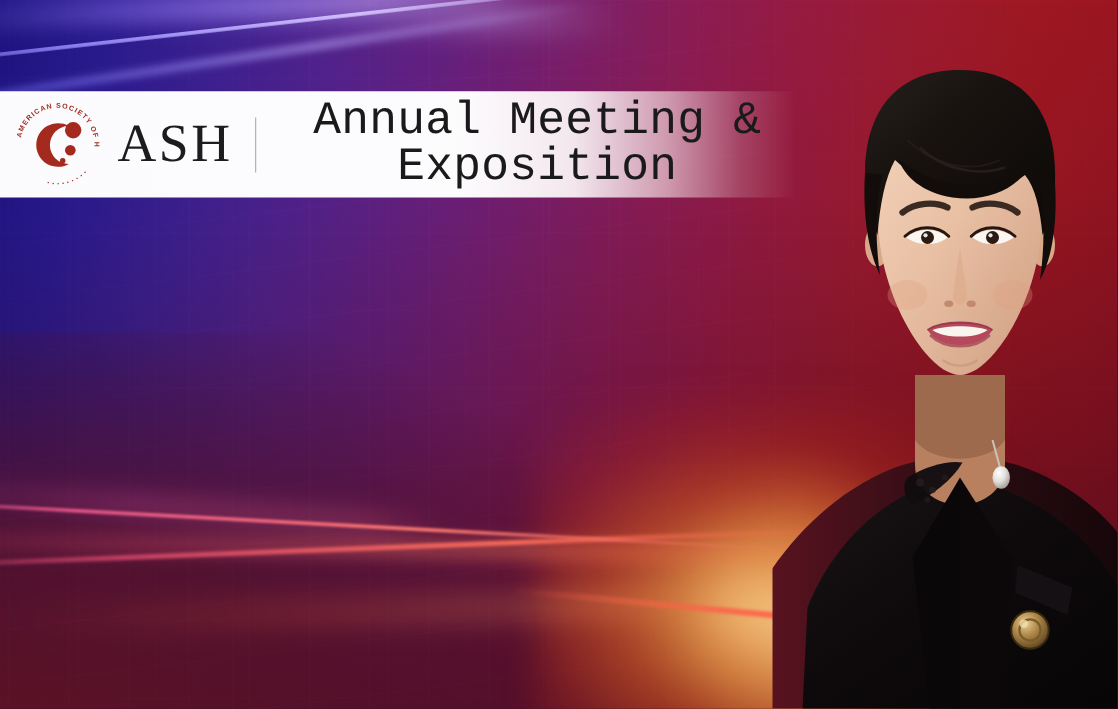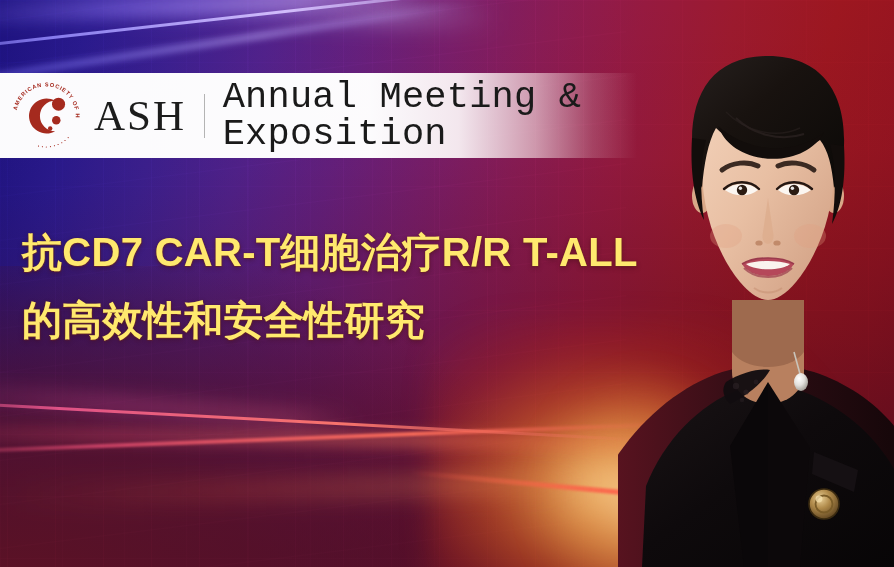--- a/index.html
+++ b/index.html
@@ -133,20 +133,21 @@
       rgba(236,205,212,0.70) 84%,
       rgba(205,140,156,0.36) 93%,
       rgba(170,90,110,0.0) 100%);
     display:flex; align-items:center;
     padding-left:8px;
   }
   .ash-logo{ width:76px; height:76px; flex:0 0 76px; }
   .ash-wordmark{
     display:flex; align-items:center; gap:18px;
     margin-left:10px;
+    text-align:center;
   }
   .ash-word{
     font-family:"Liberation Serif", serif;
     font-size:43px; letter-spacing:2.0px;
     color:#1c1c1c; line-height:1;
   }
   .ash-div{ width:1px; height:44px; background:#b4b4b4; }
   .ash-sub{
     font-family:Liberation Mono, monospace;
     font-size:37px; color:#1a1a1a; line-height:1;
@@ -229,24 +230,20 @@
       </svg>
     </span>
 
     <span class="ash-wordmark">
       <span class="ash-word">ASH</span>
       <span class="ash-div"></span>
       <span class="ash-sub">Annual Meeting &amp; Exposition</span>
     </span>
   </div>
 
-  <div class="title-block">
-    <div class="title-line">抗CD7 CAR-T细胞治疗R/R T-ALL</div>
-    <div class="title-line">的高效性和安全性研究</div>
-  </div>
 
   <div class="portrait">
     <svg viewBox="0 0 276 567" preserveAspectRatio="xMidYMax meet" aria-hidden="true">
       <defs>
         <linearGradient id="skin" x1="0" y1="0" x2="1" y2="1">
           <stop offset="0%" stop-color="#F3D2BA"></stop>
           <stop offset="45%" stop-color="#E8BFA3"></stop>
           <stop offset="100%" stop-color="#CE9C80"></stop>
         </linearGradient>
         <linearGradient id="skinNeck" x1="0" y1="0" x2="0" y2="1">

